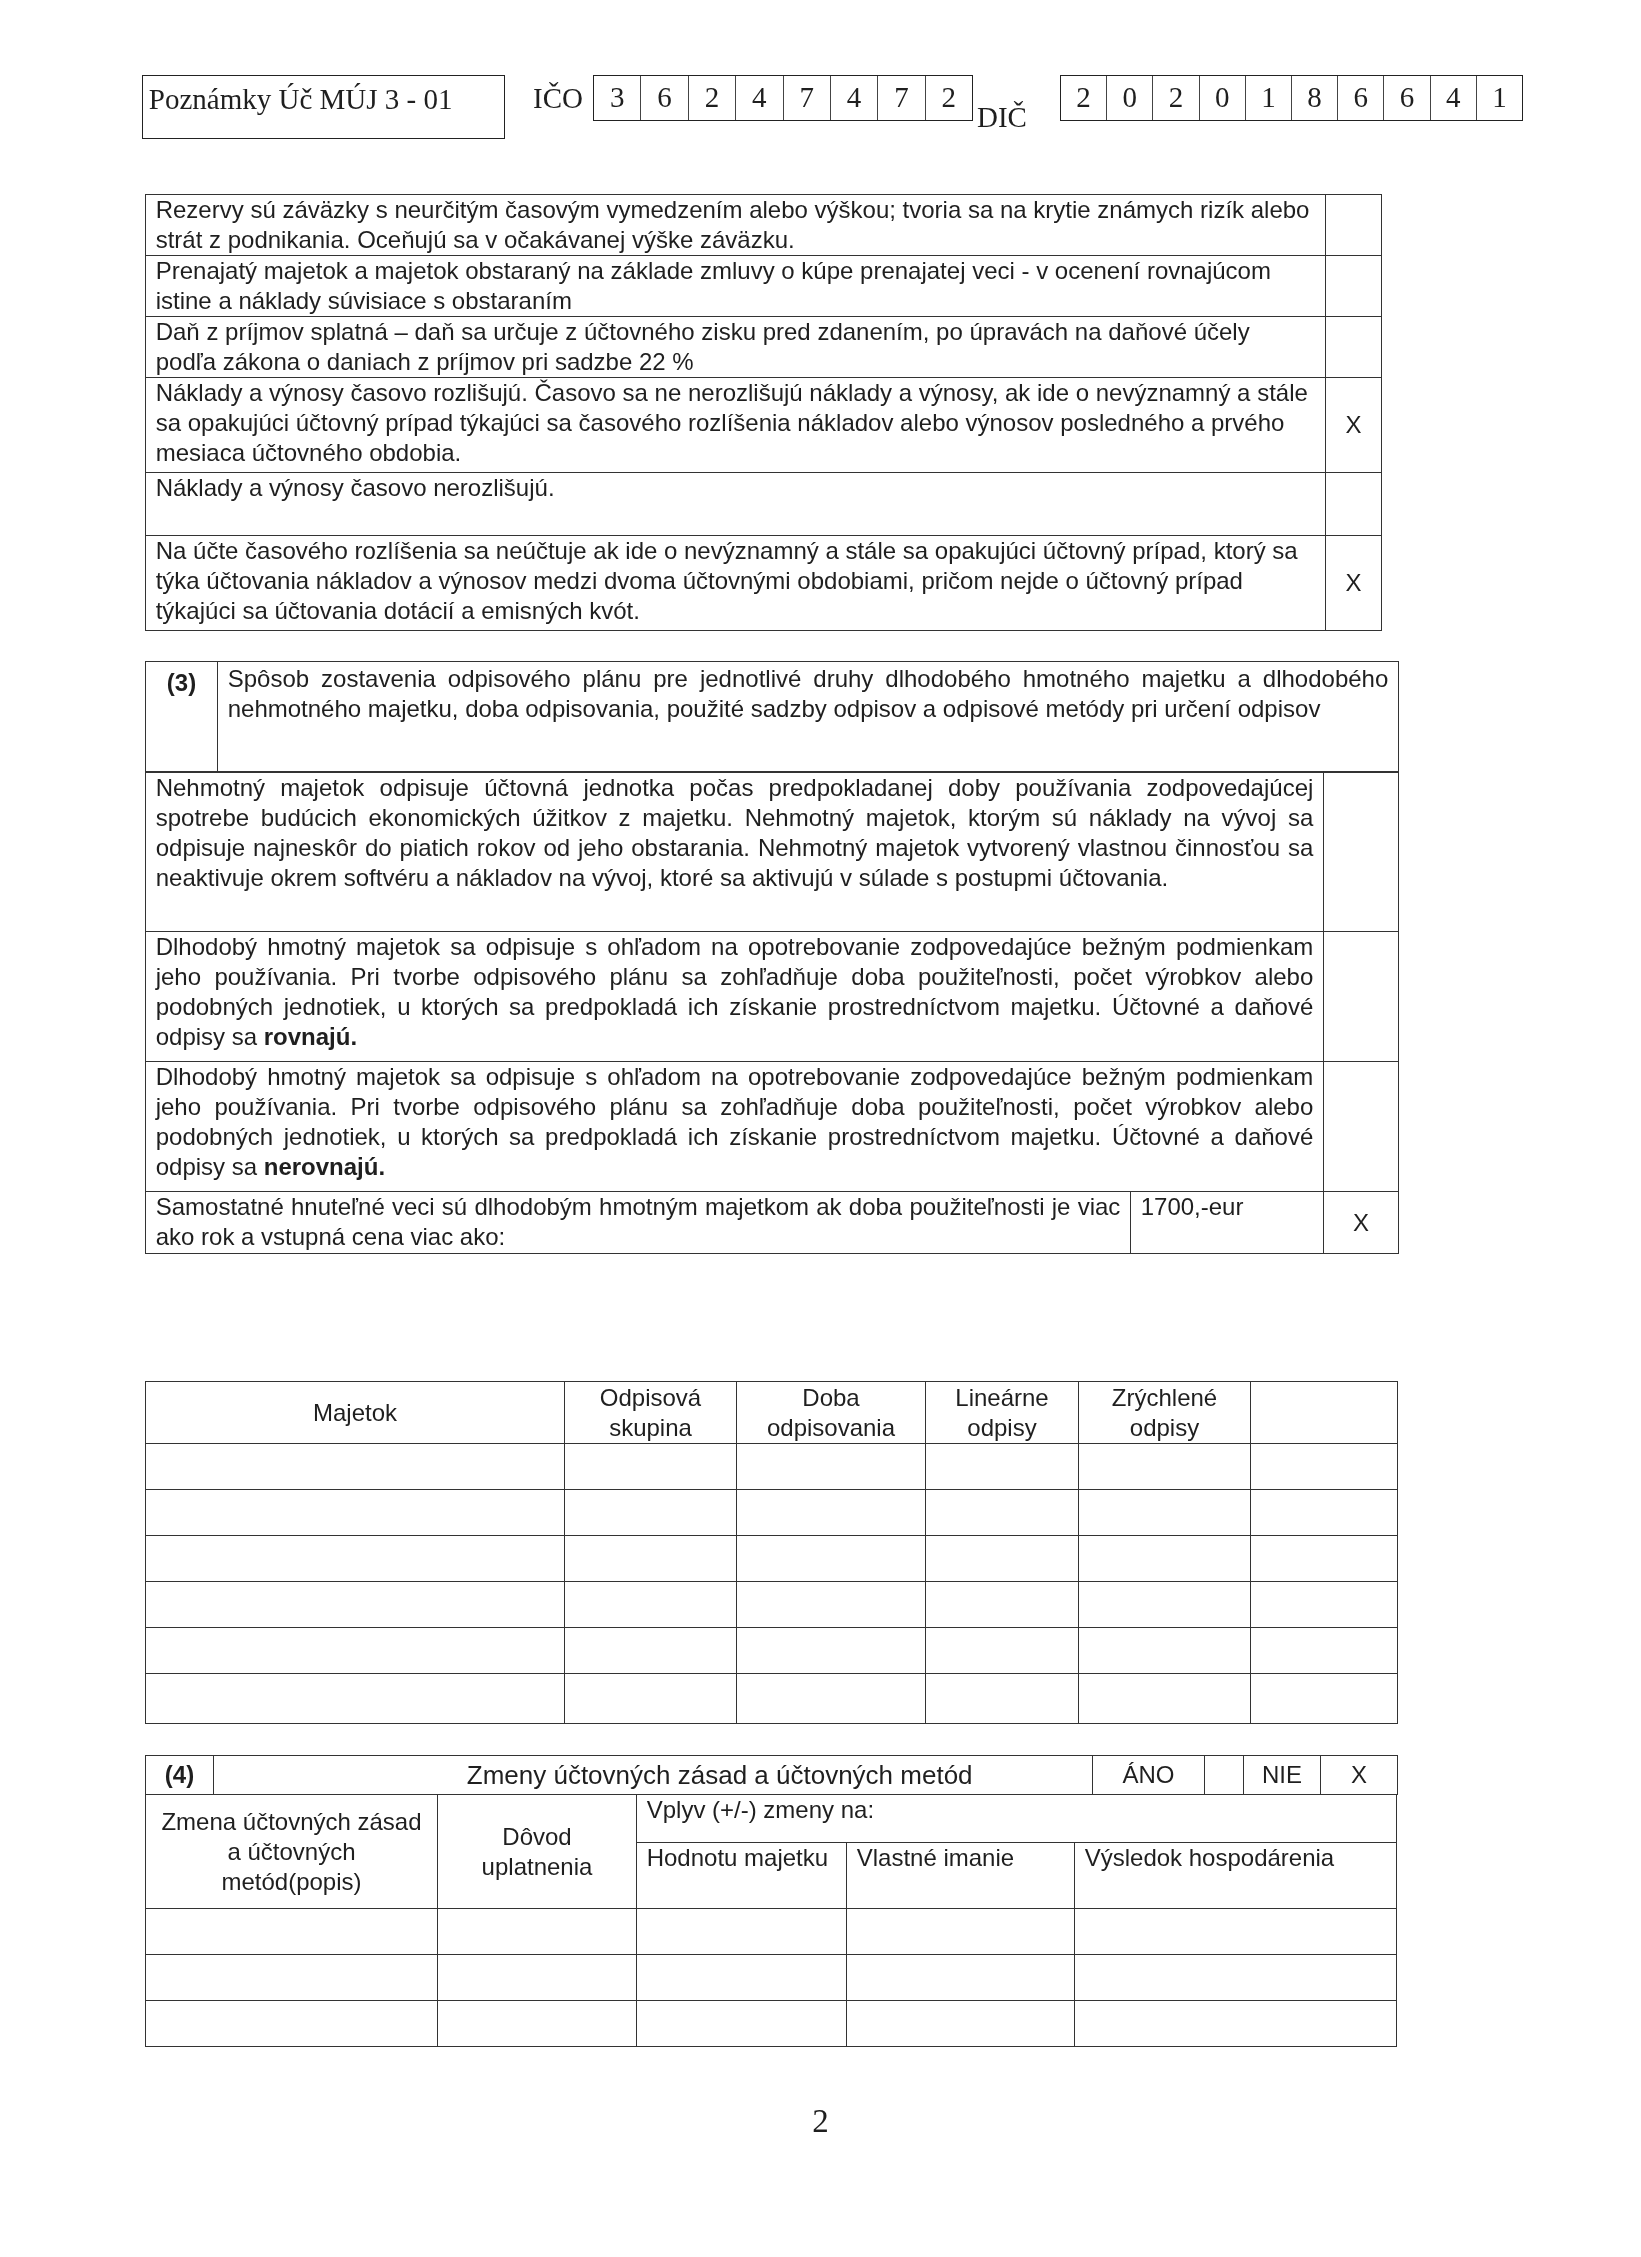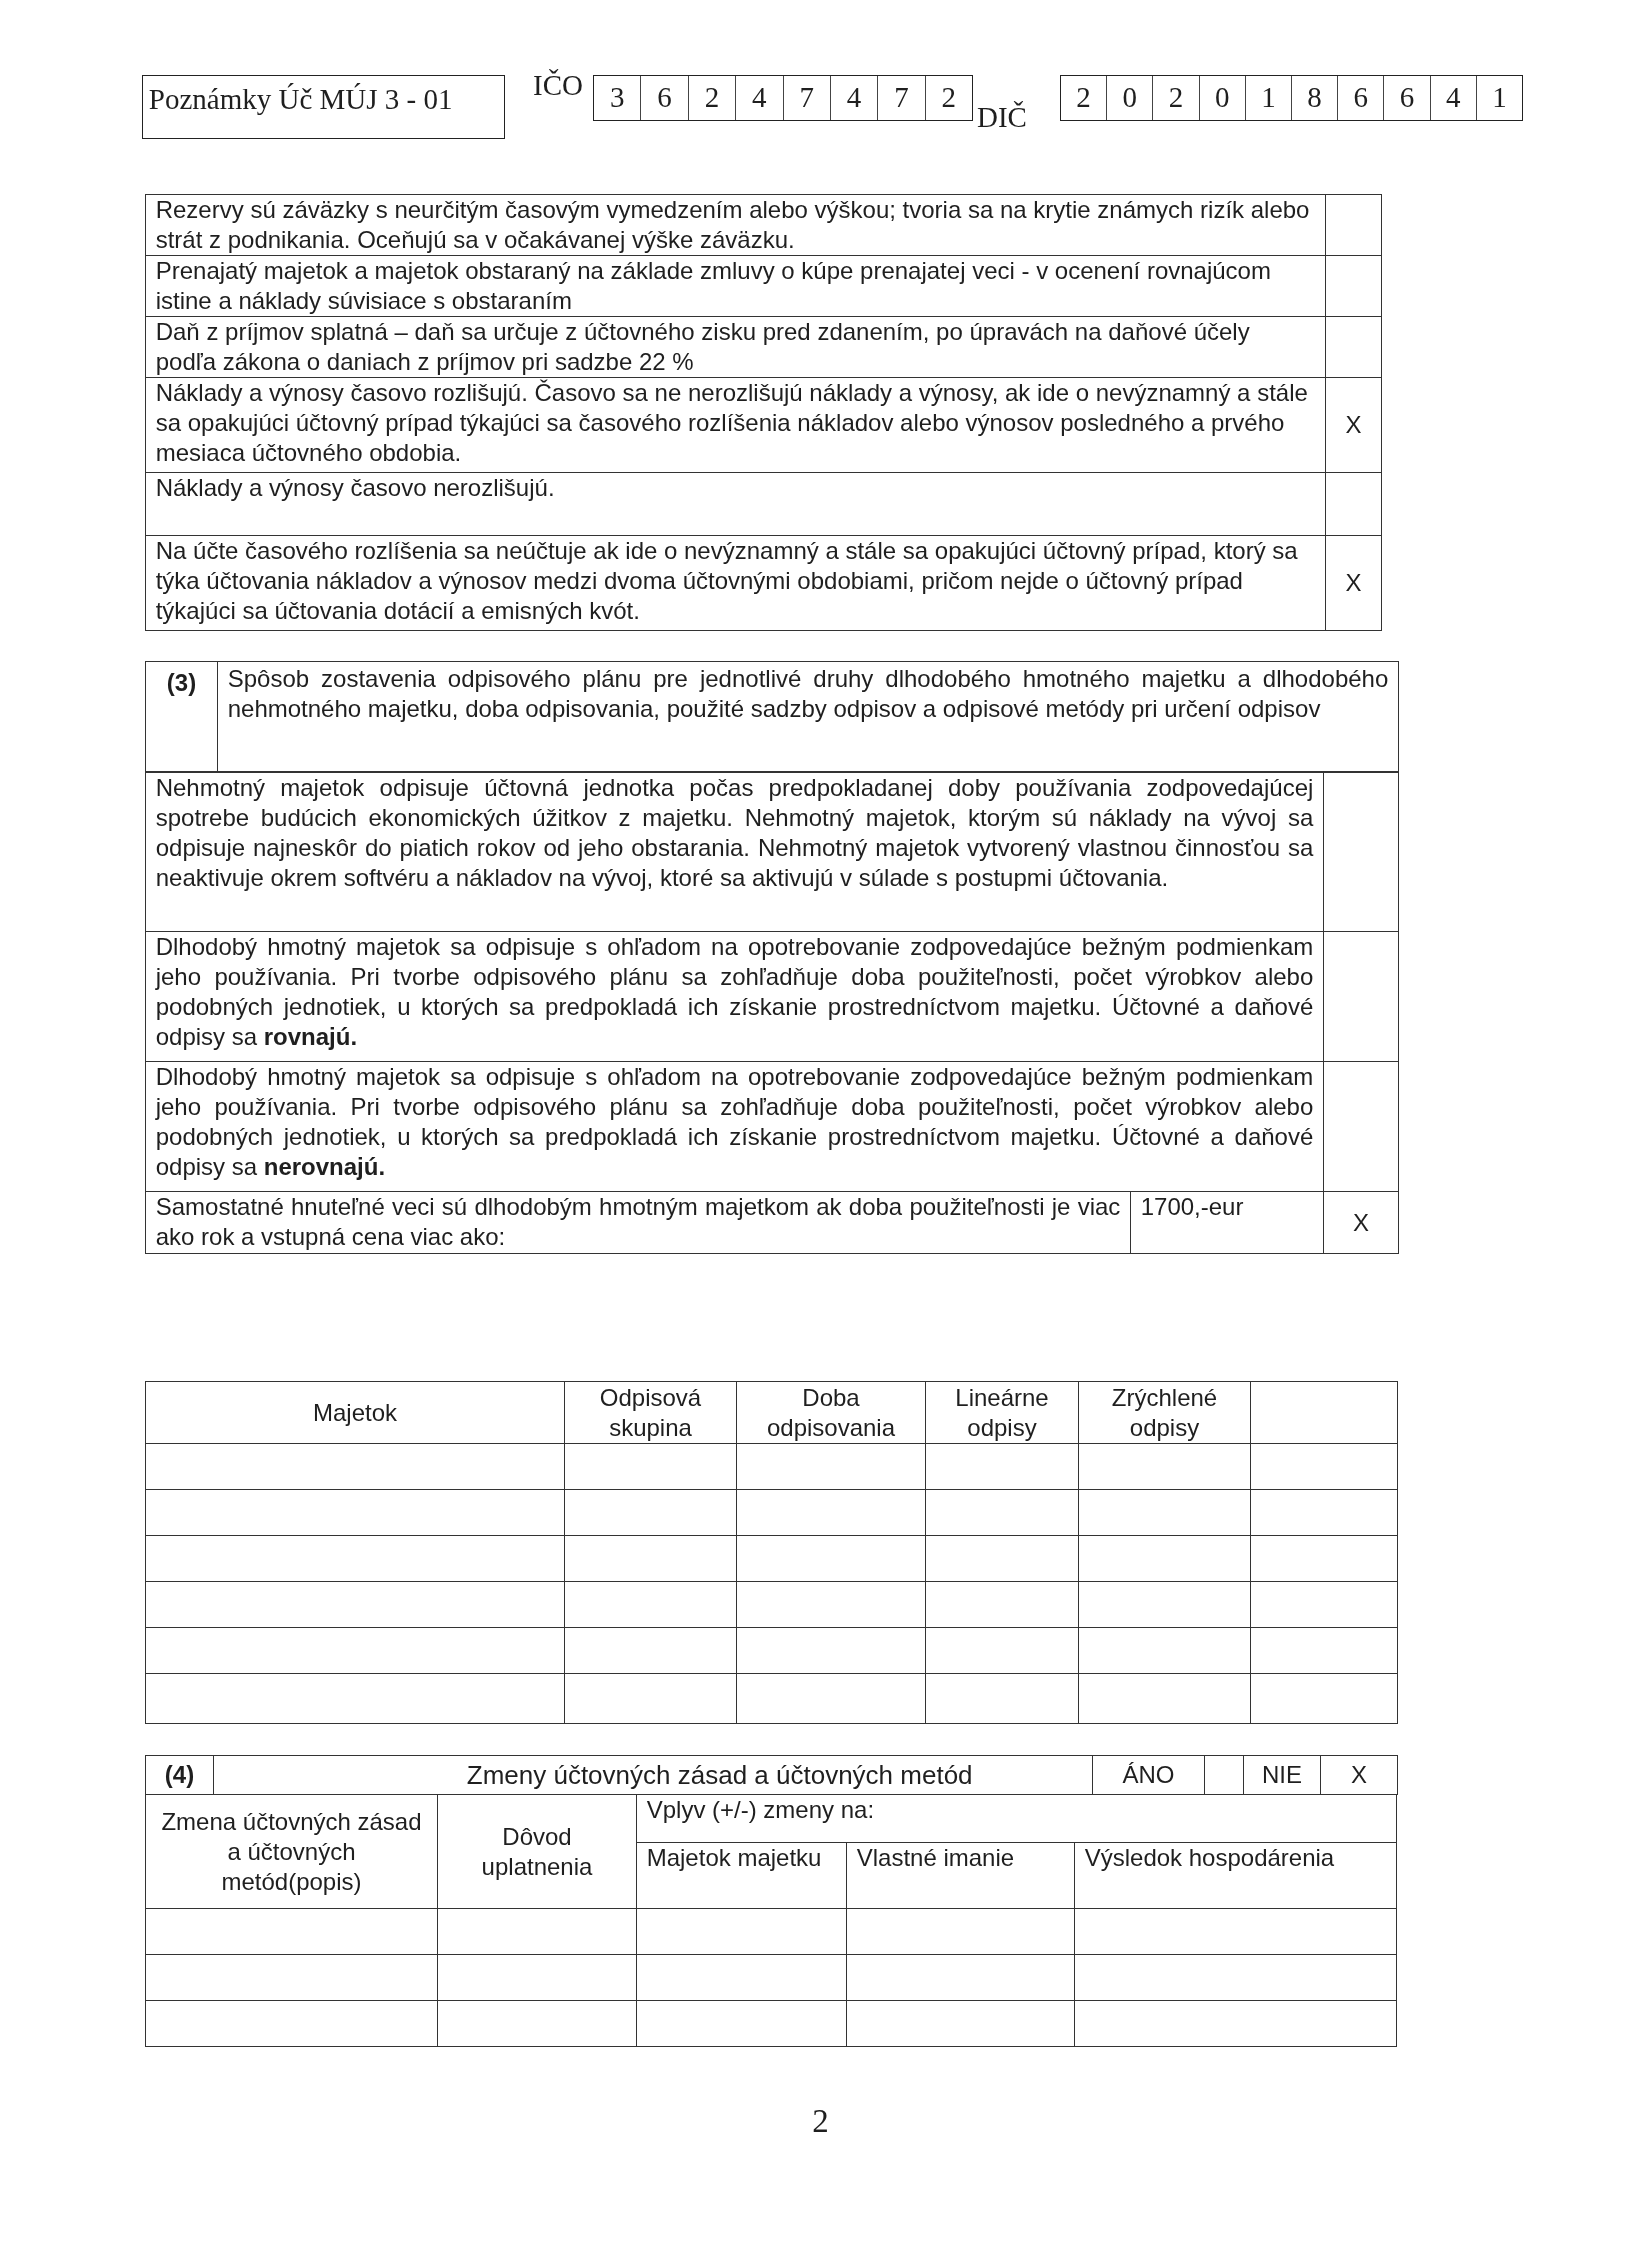--- a/index.html
+++ b/index.html
@@ -20,21 +20,21 @@
   td.mark { text-align: center; vertical-align: middle; padding: 0; }
   td.just { text-align: justify; }
   td.c { text-align: center; vertical-align: middle; }
   .num { font-weight: bold; text-align: center; padding: 5.8px 0 0 0; }
   .pageno { left: 0; width: 1641px; top: 2103px; text-align: center; font-size: 33px; }
 </style>
 </head>
 <body>
 
 <div class="abs hdr-title serif">Poznámky Úč MÚJ 3 - 01</div>
-<div class="abs hdr-label serif" style="left:533px; top:62px;">IČO</div>
+<div class="abs hdr-label serif" style="left:533px; top:75px;">IČO</div>
 <div class="abs digits serif" style="left:593px; top:75px; width:380px;">
   <div class="digit" style="width:47px">3</div>
   <div class="digit" style="width:47px">6</div>
   <div class="digit" style="width:47px">2</div>
   <div class="digit" style="width:47px">4</div>
   <div class="digit" style="width:47px">7</div>
   <div class="digit" style="width:47px">4</div>
   <div class="digit" style="width:47px">7</div>
   <div class="digit" style="width:47px">2</div>
 </div>
@@ -223,21 +223,21 @@
     <col style="width:228px">
       <col style="width:322px">
   </colgroup>
   <tbody>
       <tr style="height:48px">
     <td rowspan="2" class="c">Zmena účtovných zásad a účtovných metód(popis)</td>
     <td rowspan="2" class="c">Dôvod uplatnenia</td>
     <td colspan="3">Vplyv (+/-) zmeny na:</td>
   </tr>
   <tr style="height:66px">
-    <td>Majetok majetku</td>
+    <td>Hodnotu majetku</td>
     <td>Vlastné imanie</td>
     <td>Výsledok hospodárenia</td>
   </tr>
   <tr style="height:46px">
     <td></td>
         <td></td>
         <td></td>
         <td></td>
         <td></td>
   </tr>

